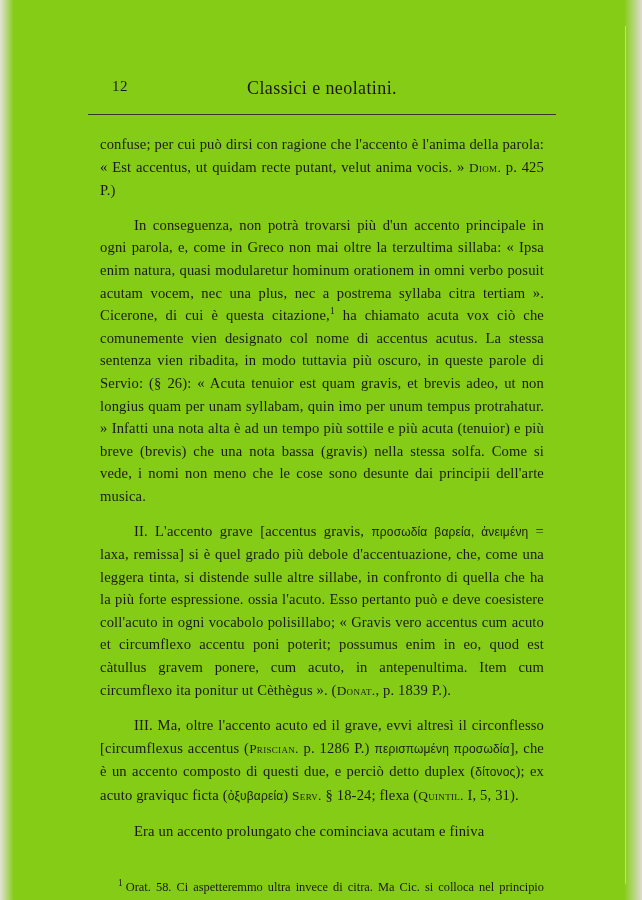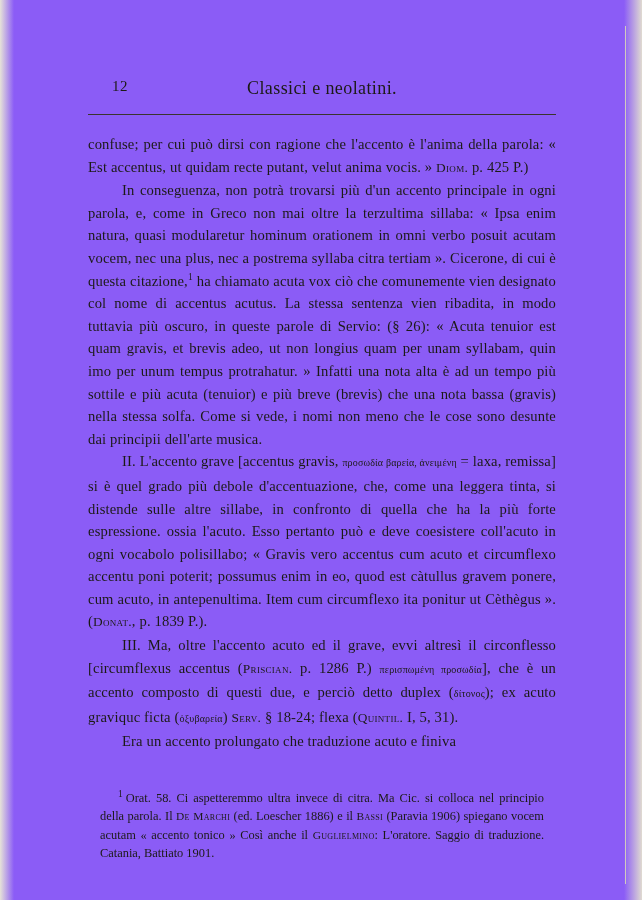--- a/index.html
+++ b/index.html
@@ -13,21 +13,21 @@
     font-family: "Liberation Serif", serif;
     color: #1c1a16;
     position: relative;
     overflow: hidden;
   }
   .page {
     position: absolute;
     left: 0; top: 0;
     width: 642px;
     height: 900px;
-    background: #8b5cf6;
+    background: #84cc16;
   }
   
   .page::before {
     content: "";
     position: absolute;
     left: 0; top: 0; bottom: 0;
     width: 14px;
     background: linear-gradient(to right, #e6e2d8, rgba(253,252,248,0));
     pointer-events: none;
   }
@@ -84,33 +84,33 @@
 
   .body-text {
     margin-top: 18px;
     font-size: 14.6px;
     line-height: 22.6px;
     text-align: justify;
     text-justify: inter-word;
     letter-spacing: 0.15px;
   }
   .body-text p {
-    margin: 0;
+    margin: 12px;
   }
   .body-text p.indent-big {
     text-indent: 34px;
   }
 
   .sc {
     font-variant: small-caps;
     font-size: 13.4px;
     letter-spacing: 0.3px;
   }
   .it { }
-  .gk { font-family: Liberation Serif, serif; font-size: 10px; }
+  .gk { font-family: Liberation Sans, sans-serif; font-size: 12px; }
 
   sup.fn {
     font-size: 9.5px;
     vertical-align: super;
     line-height: 0;
   }
 
   .footnote-wrap {
     margin-top: 18px;
     padding-top: 6px;
@@ -152,21 +152,21 @@
     <div class="body-text">
 
       <p id="p1">confuse; per cui può dirsi con ragione che l'accento è l'anima della parola: « Est accentus, ut quidam recte putant, velut anima vocis. » <span class="sc">Diom.</span> p. 425 P.)</p>
 
       <p id="p2" class="indent-big">In conseguenza, non potrà trovarsi più d'un accento principale in ogni parola, e, come in Greco non mai oltre la terzultima sillaba: « Ipsa enim natura, quasi modularetur hominum orationem in omni verbo posuit acutam vocem, nec una plus, nec a postrema syllaba citra tertiam ». Cicerone, di cui è questa citazione,<sup class="fn">1</sup> ha chiamato <span class="it">acuta vox</span> ciò che comunemente vien designato col nome di <span class="it">accentus acutus.</span> La stessa sentenza vien ribadita, in modo tuttavia più oscuro, in queste parole di <span class="it">Servio</span>: (§ 26): « Acuta tenuior est quam gravis, et brevis adeo, ut non longius quam per unam syllabam, quin imo per unum tempus protrahatur. » Infatti una nota alta è ad un tempo più sottile e più acuta (tenuior) e più breve (brevis) che una nota bassa (gravis) nella stessa solfa. Come si vede, i nomi non meno che le cose sono desunte dai principii dell'arte musica.</p>
 
       <p id="p3" class="indent-big">II. L'accento <span class="it">grave</span> [accentus gravis, <span class="gk">προσωδία βαρεία, ἀνειμένη</span> = laxa, remissa] si è quel grado più debole d'accentuazione, che, come una leggera tinta, si distende sulle altre sillabe, in confronto di quella che ha la più forte espressione. ossia l'<span class="it">acuto.</span> Esso pertanto può e deve coesistere coll'acuto in ogni vocabolo polisillabo; « <span class="it">Gravis</span> vero accentus cum acuto et circumflexo accentu poni poterit; possumus enim in eo, quod est <span class="it">càtullus</span> gravem ponere, cum acuto, in antepenultima. Item cum circumflexo ita ponitur ut <span class="it">Cèthègus</span> ». (<span class="sc">Donat.</span>, p. 1839 P.).</p>
 
       <p id="p4" class="indent-big">III. Ma, oltre l'accento acuto ed il grave, evvi altresì il circonflesso [circumflexus accentus (<span class="sc">Priscian.</span> p. 1286 P.) <span class="gk">περισπωμένη προσωδία</span>], che è un accento composto di questi due, e perciò detto duplex (<span class="gk">δίτονος</span>); <span class="it">ex acuto graviquc ficta</span> (<span class="gk">ὀξυβαρεία</span>) <span class="sc">Serv.</span> § 18-24; <span class="it">flexa</span> (<span class="sc">Quintil.</span> I, 5, 31).</p>
 
-      <p id="p5" class="indent-big">Era un accento prolungato che traduzione acuto e finiva</p>
+      <p id="p5" class="indent-big">Era un accento prolungato che cominciava acutam e finiva</p>
 
     </div>
 
     <div class="footnote-wrap">
       <hr class="footnote-rule">
       <div class="footnote">
         <p><span class="marker">1</span><span class="it">Orat.</span> 58. Ci aspetteremmo <span class="it">ultra</span> invece di <span class="it">citra.</span> Ma Cic. si colloca nel principio della parola. Il <span class="sc">De Marchi</span> (ed. Loescher 1886) e il <span class="sc">Bassi</span> (Paravia 1906) spiegano <span class="it">vocem acutam</span> « accento tonico » Così anche il <span class="sc">Guglielmino</span>: <span class="it">L'oratore. Saggio di traduzione.</span> Catania, Battiato 1901.</p>
       </div>
     </div>
 

